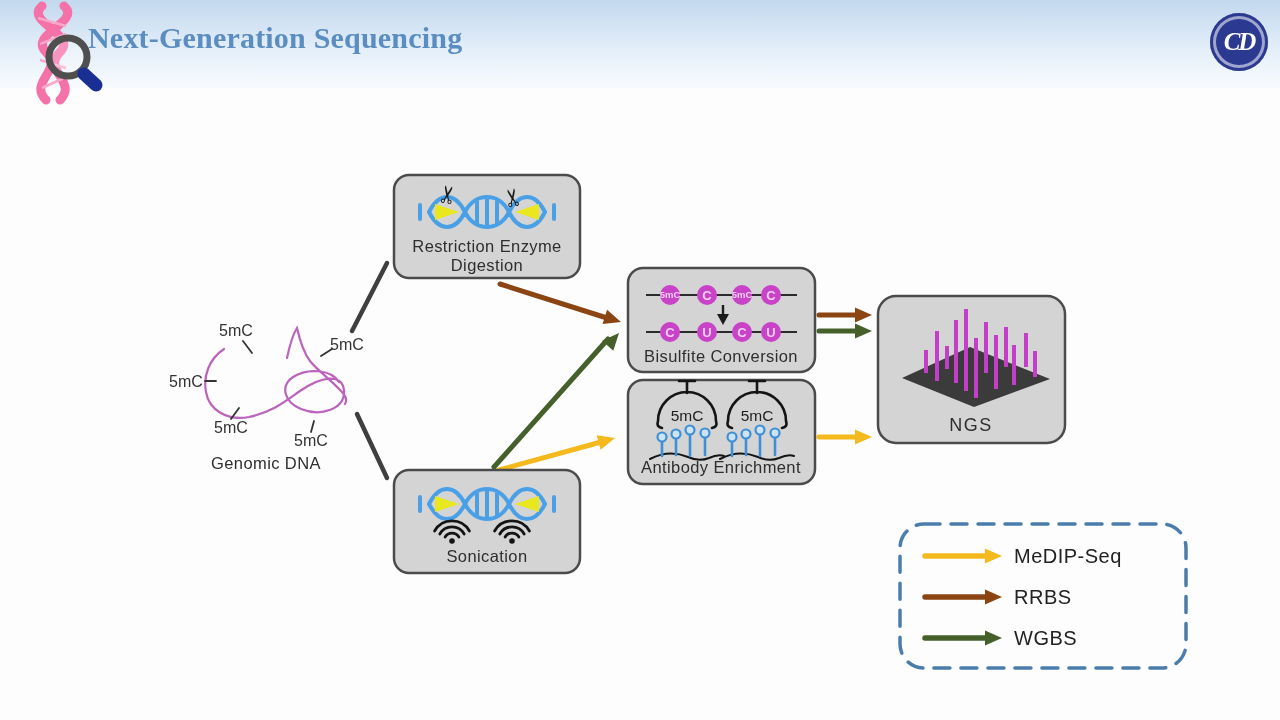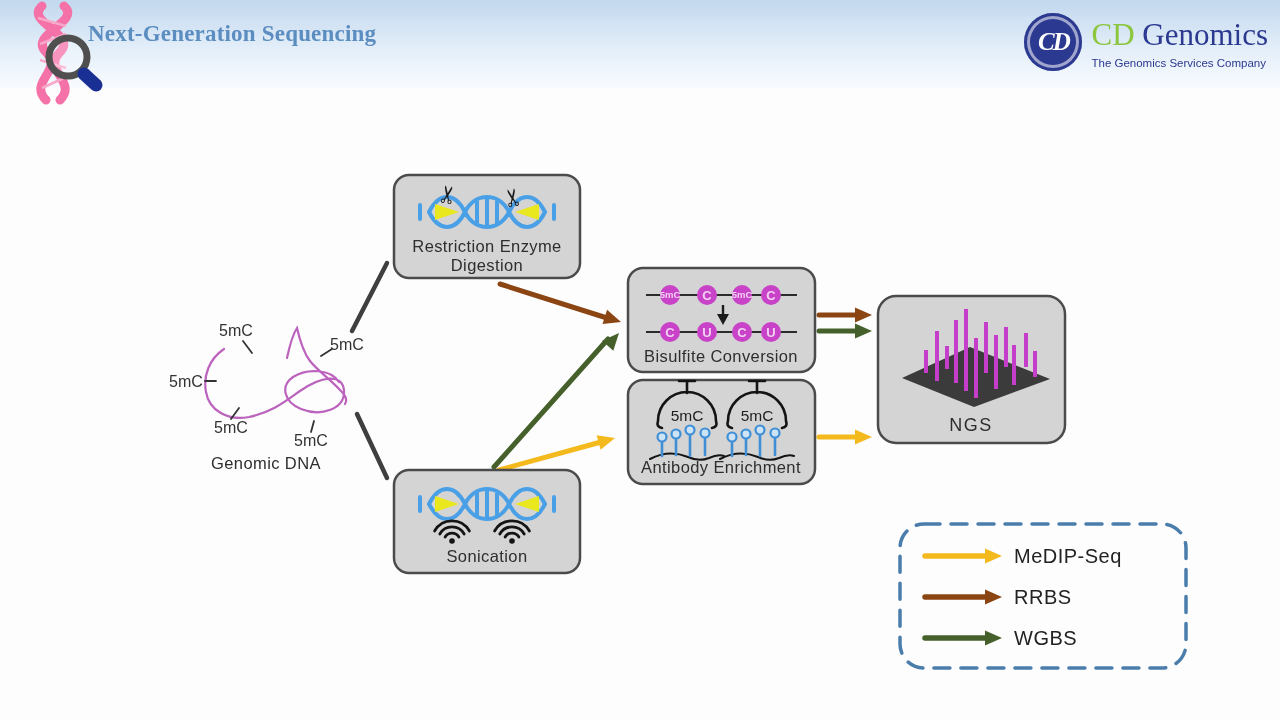--- a/index.html
+++ b/index.html
@@ -6,21 +6,21 @@
   body{width:1280px;height:720px;font-family:"Liberation Sans","DejaVu Sans",sans-serif;}
   .stage{position:relative;width:1280px;height:720px;background:#fdfdfd;overflow:hidden;}
   .diagram{position:absolute;left:0;top:0;width:1280px;height:720px;}
 
   
   .header{position:absolute;left:0;top:0;width:1280px;height:88px;
           background:linear-gradient(180deg,#c2d8ee 0%,#dcead7e 45%,#eef5fc 78%,#f8fbfe 100%);
           background:linear-gradient(180deg,#c2d8ee 0%,#e3eef9 55%,#f8fbfe 100%);}
   .dna-logo{position:absolute;left:12px;top:4px;overflow:visible;}
   .page-title{position:absolute;left:88px;top:21px;font-family:"Liberation Serif","DejaVu Serif",serif;
-              font-weight:bold;font-size:23px;color:#5b8dc0;letter-spacing:.2px;white-space:nowrap;}
+              font-weight:bold;font-size:30px;color:#5b8dc0;letter-spacing:.2px;white-space:nowrap;}
   .brand{position:absolute;right:12px;top:13px;display:flex;align-items:center;gap:9px;}
   .brand-circle{width:58px;height:58px;border-radius:50%;background:#2b3990;
                 box-shadow:inset 0 0 0 3px #2b3990, inset 0 0 0 6px rgba(255,255,255,.55);
                 display:flex;align-items:center;justify-content:center;}
   .brand-circle span{color:#ffffff;font-family:"Liberation Serif","DejaVu Serif",serif;
                      font-style:italic;font-weight:bold;font-size:25px;letter-spacing:-2px;}
   .brand-text{padding-top:4px;}
   .brand-name{font-family:"Liberation Serif","DejaVu Serif",serif;font-size:31px;line-height:1.05;white-space:nowrap;}
   .brand-name .green{color:#8cc63f;}
   .brand-name .navy{color:#2b3990;}
@@ -178,20 +178,16 @@
       <path d="M52,2 C70,18 16,30 34,48 C52,66 16,78 34,96" fill="none" stroke="#f472a8" stroke-width="9" stroke-linecap="round"></path>
       <path d="M26,14 L54,22 M54,30 L28,40 M28,56 L54,64 M52,74 L30,84" stroke="#f9a8c9" stroke-width="2.5" fill="none"></path>
       <circle cx="56" cy="53" r="19" fill="rgba(255,255,255,0.25)" stroke="#4f4f4f" stroke-width="7"></circle>
       <line x1="72" y1="70" x2="84" y2="81" stroke="#1a2f94" stroke-width="13" stroke-linecap="round"></line>
     </svg>
     <div class="page-title">Next-Generation Sequencing</div>
     <div class="brand">
       <div class="brand-circle">
         <span>CD</span>
       </div>
-      <div class="brand-text">
-        <div class="brand-name"><span class="green">CD</span> <span class="navy">Genomics</span></div>
-        <div class="brand-tagline">The Genomics Services Company</div>
-      </div>
     </div>
   </div>
 
 </div>
 
 </body></html>

